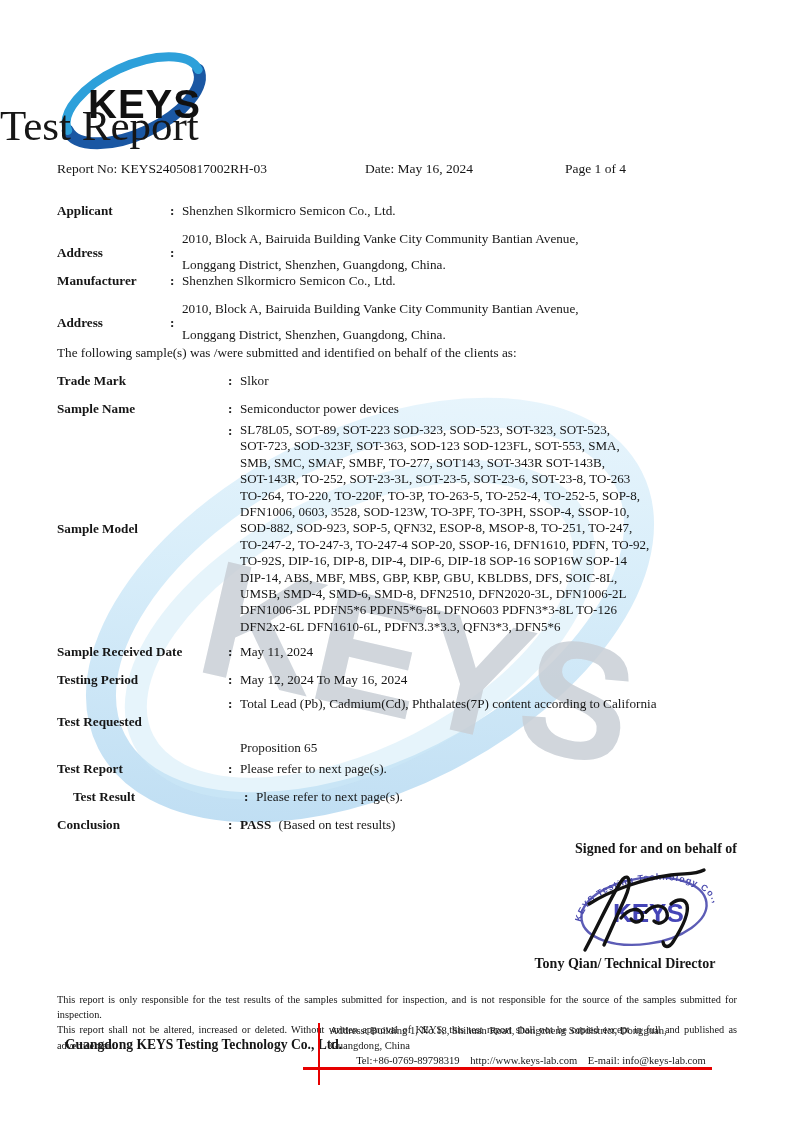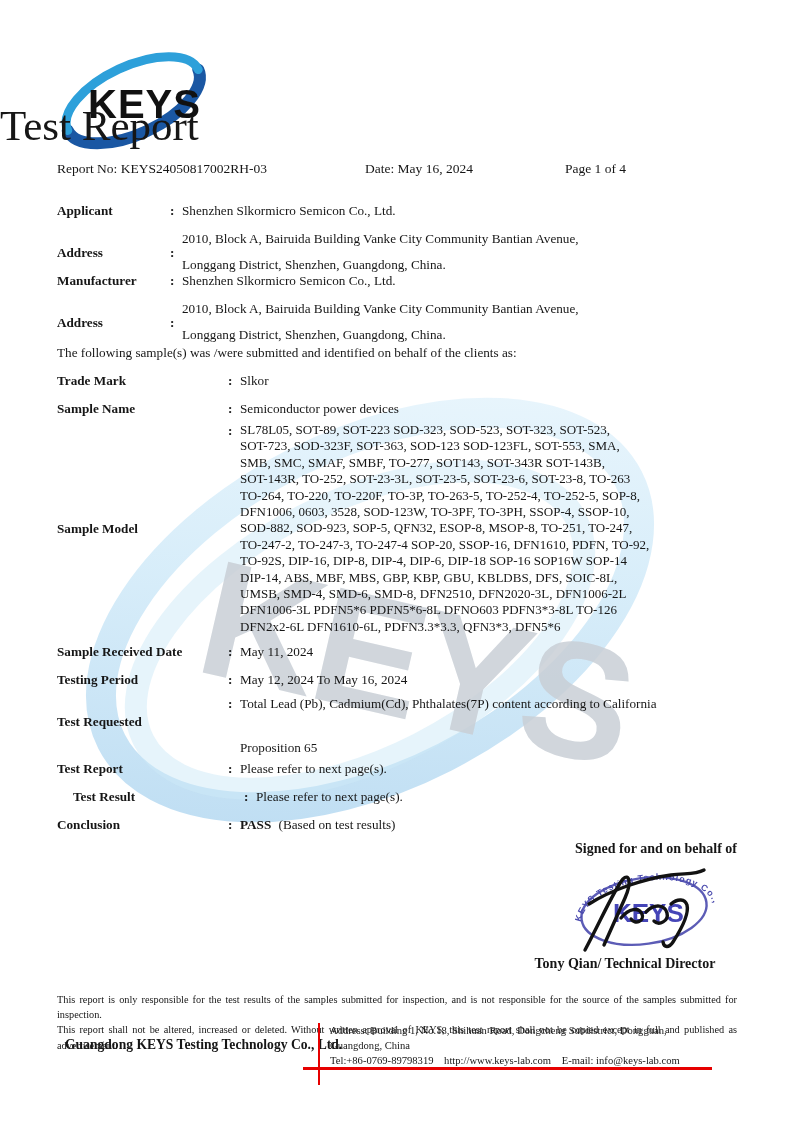--- a/index.html
+++ b/index.html
@@ -51,21 +51,21 @@
   #signed{top:841px;right:57px;font-size:14px;font-weight:bold;z-index:2;text-align:right;}
   #stamp{left:563px;top:862px;width:165px;height:98px;z-index:3;}
   #signer{top:956px;left:505px;width:240px;text-align:center;font-size:14px;font-weight:bold;z-index:2;}
   
   #disclaimer{top:992px;left:57px;width:680px;font-size:10.3px;line-height:15.2px;z-index:1;}
   #disclaimer div{text-align:justify;}
   #disclaimer div:nth-child(-n+2){text-align-last:justify;}
   #disclaimer div:last-child{text-align:left;text-align-last:left;}
   #company{top:1037px;left:57px;font-size:13.6px;font-weight:bold;z-index:1;padding-left:8px;}
   #addr-block{top:1023px;left:330px;width:402px;font-size:10.6px;line-height:15.2px;z-index:1;}
-  #addr-contact{white-space:pre-wrap;}
+  #addr-contact{white-space:pre-wrap;text-align:center;}
   #red-v{left:318px;top:1023px;width:2px;height:62px;background:var(--red,#e60000);z-index:2;}
   #red-h{left:303px;top:1067px;width:409px;height:3px;background:var(--red,#e60000);z-index:2;}
 </style>
 </head>
 <body>
 
 <svg id="watermark" class="abs" viewBox="0 0 660 530" xmlns="http://www.w3.org/2000/svg" aria-hidden="true">
   <defs>
     <linearGradient id="wmgrad" x1="0" y1="1" x2="1" y2="0">
       <stop offset="0" stop-color="#8fc4e9"></stop>

